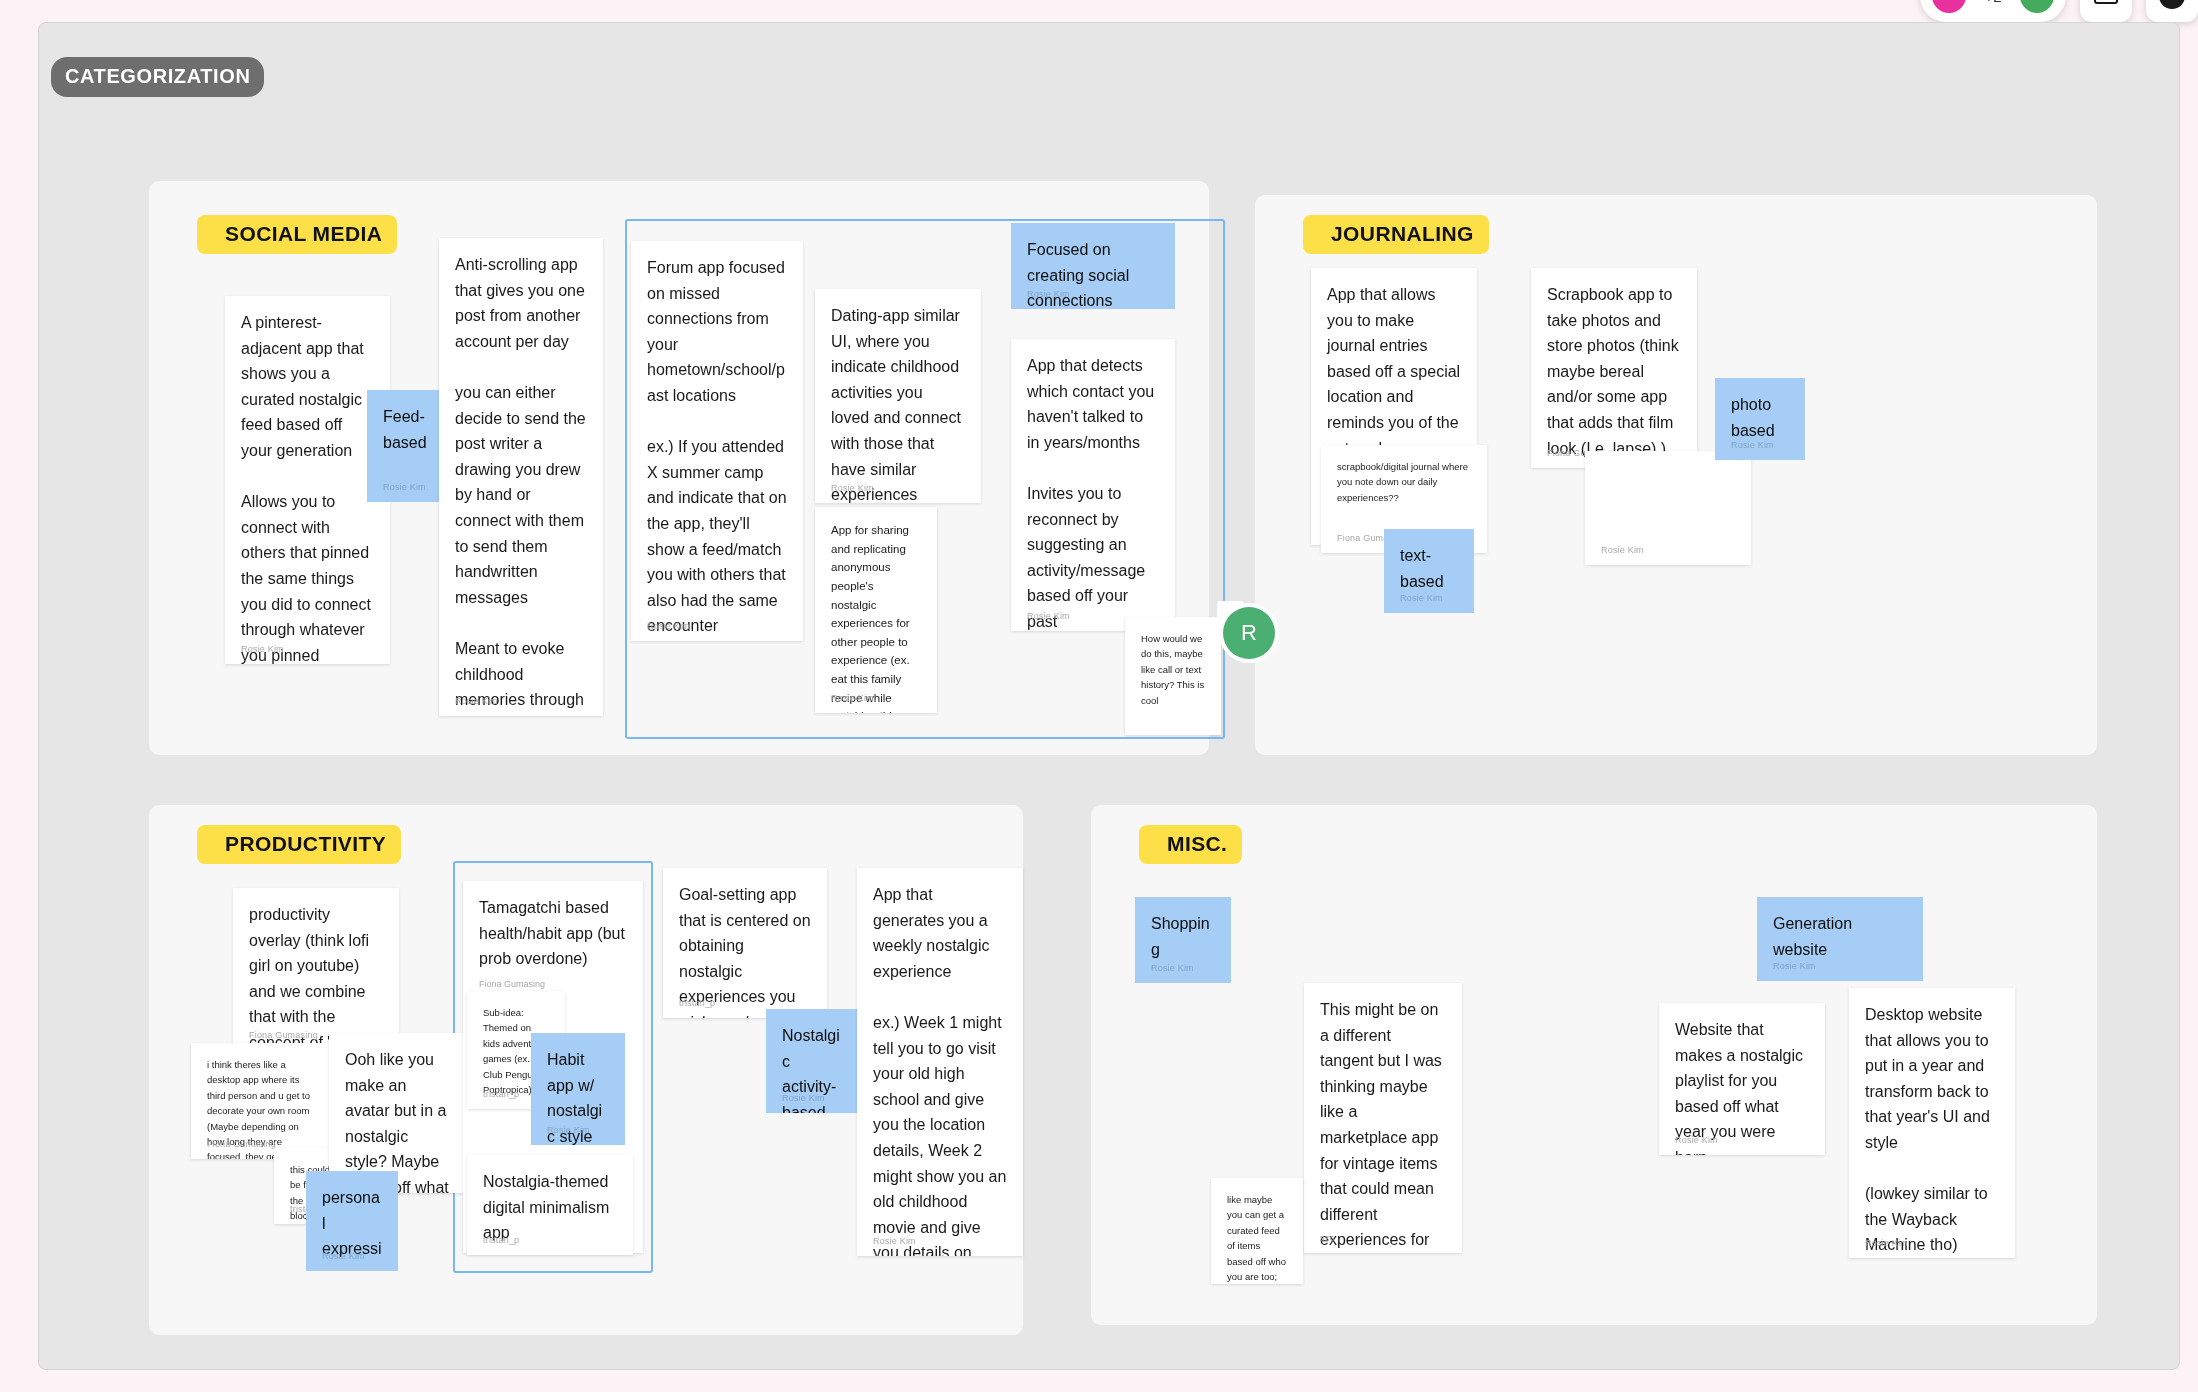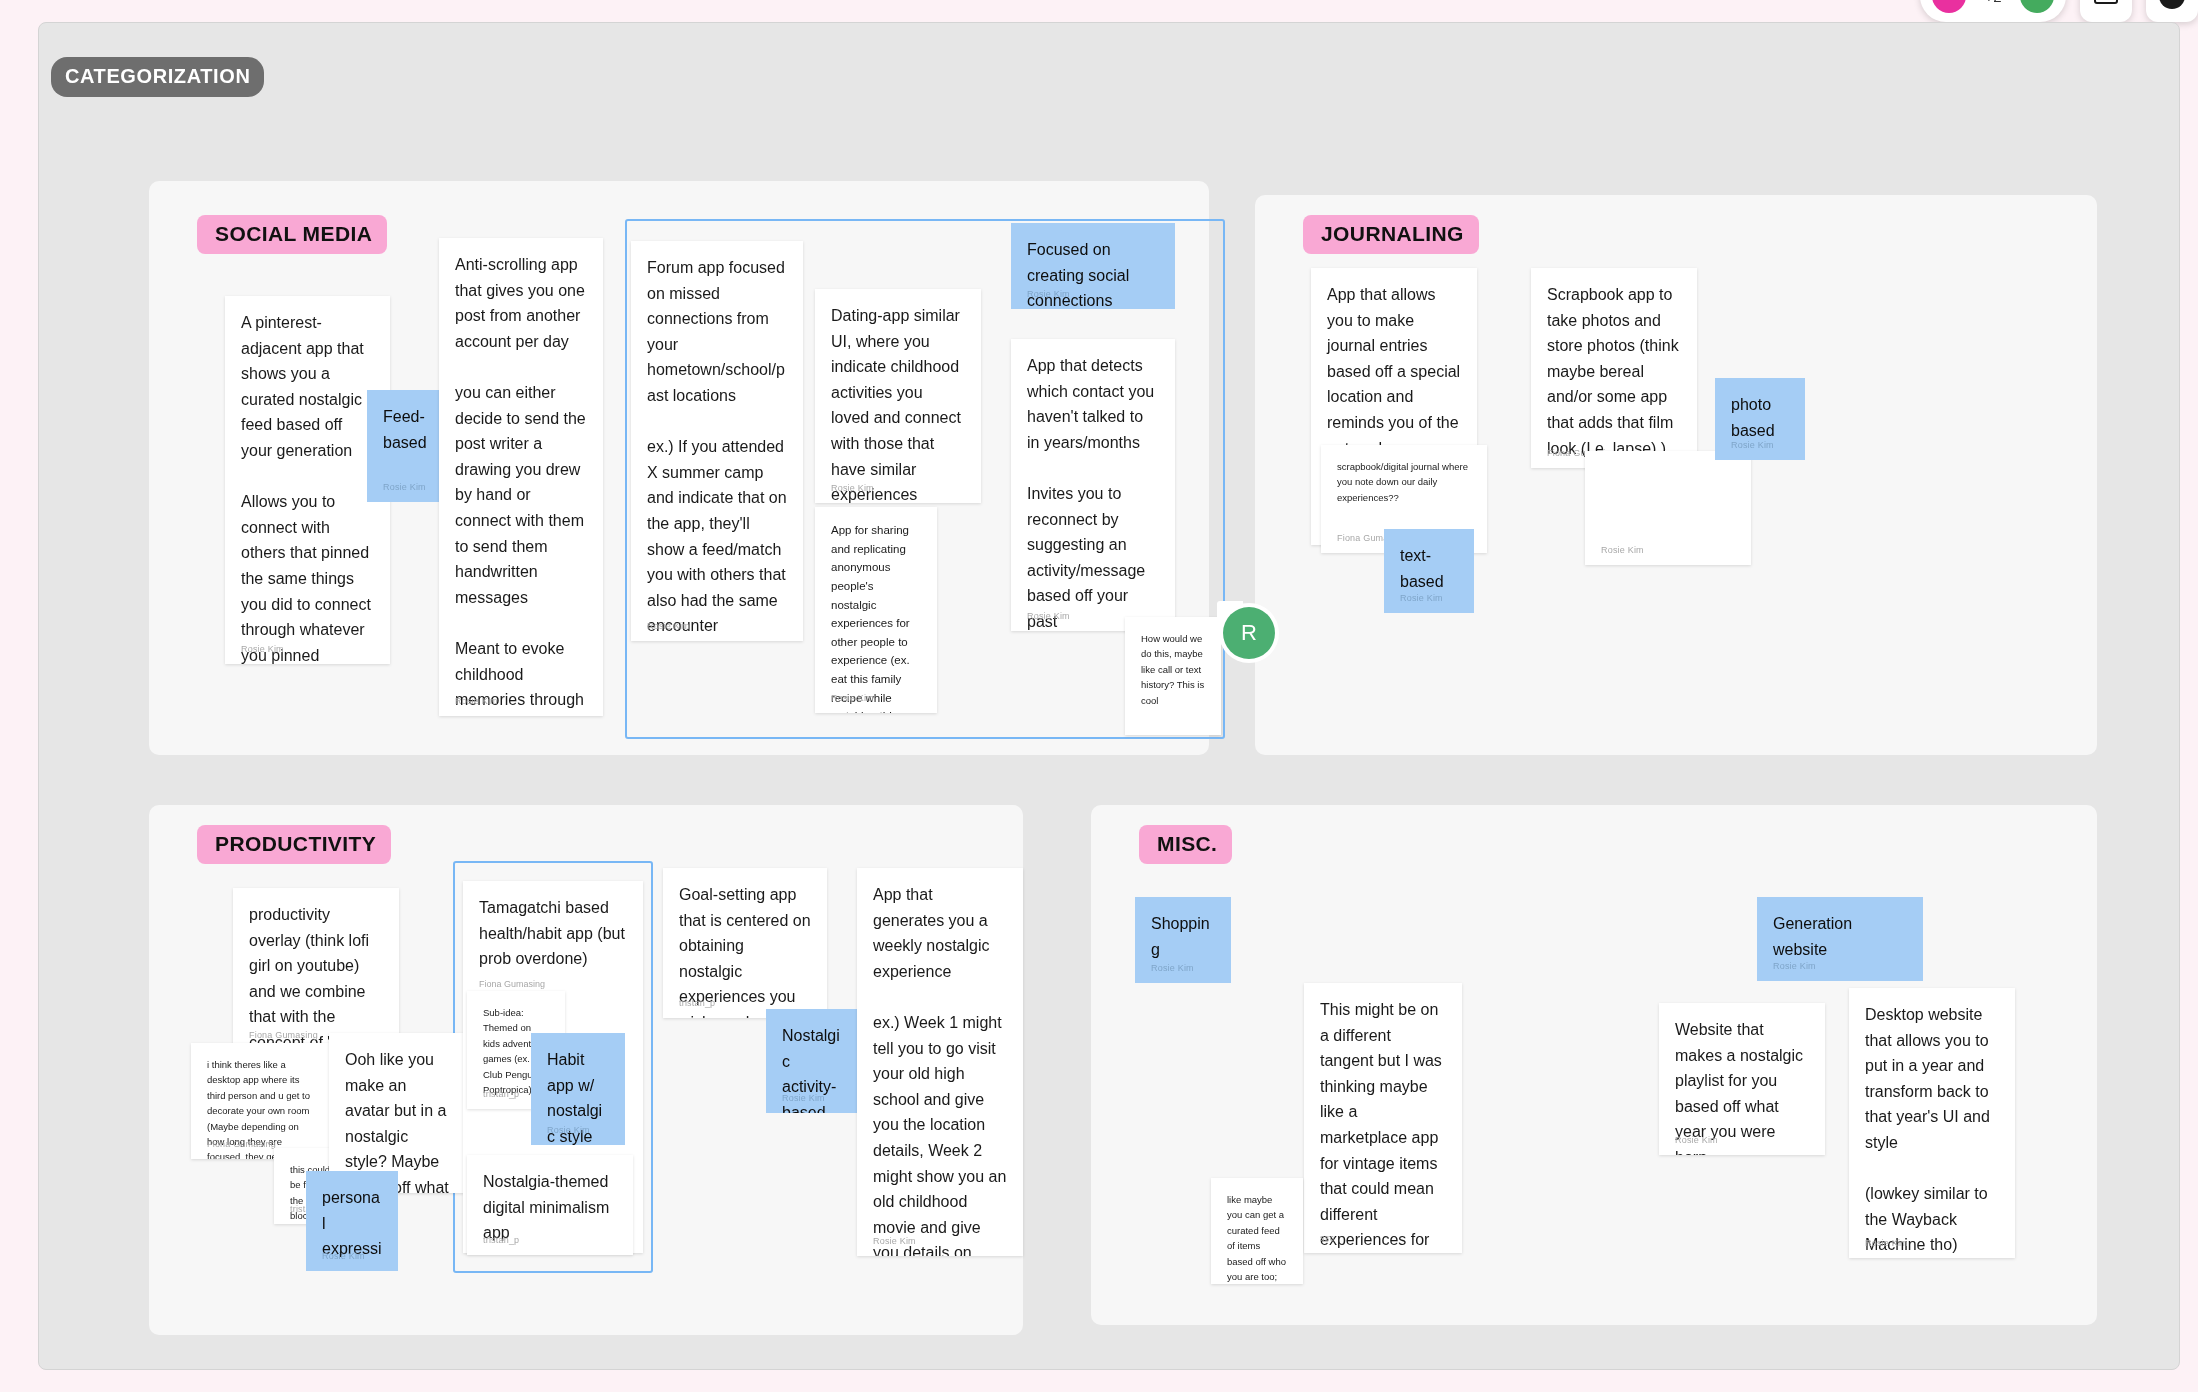--- a/index.html
+++ b/index.html
@@ -37,26 +37,26 @@
   }
 
   
   .section {
     position: absolute;
     background: #f7f7f7;
     border-radius: 10px;
   }
   .section-title {
     position: absolute;
-    background: #f9a8d4;
+    background: #fde047;
     color: #111;
     font-size: 21px;
     font-weight: bold;
     letter-spacing: 0.4px;
-    padding: 7px 15px 8px 18px;
+    padding: 7px 15px 8px 28px;
     border-radius: 8px;
     white-space: nowrap;
   }
 
   
   .group-outline {
     position: absolute;
     border: 2px solid #78b7f5;
     border-radius: 3px;
     background: transparent;

